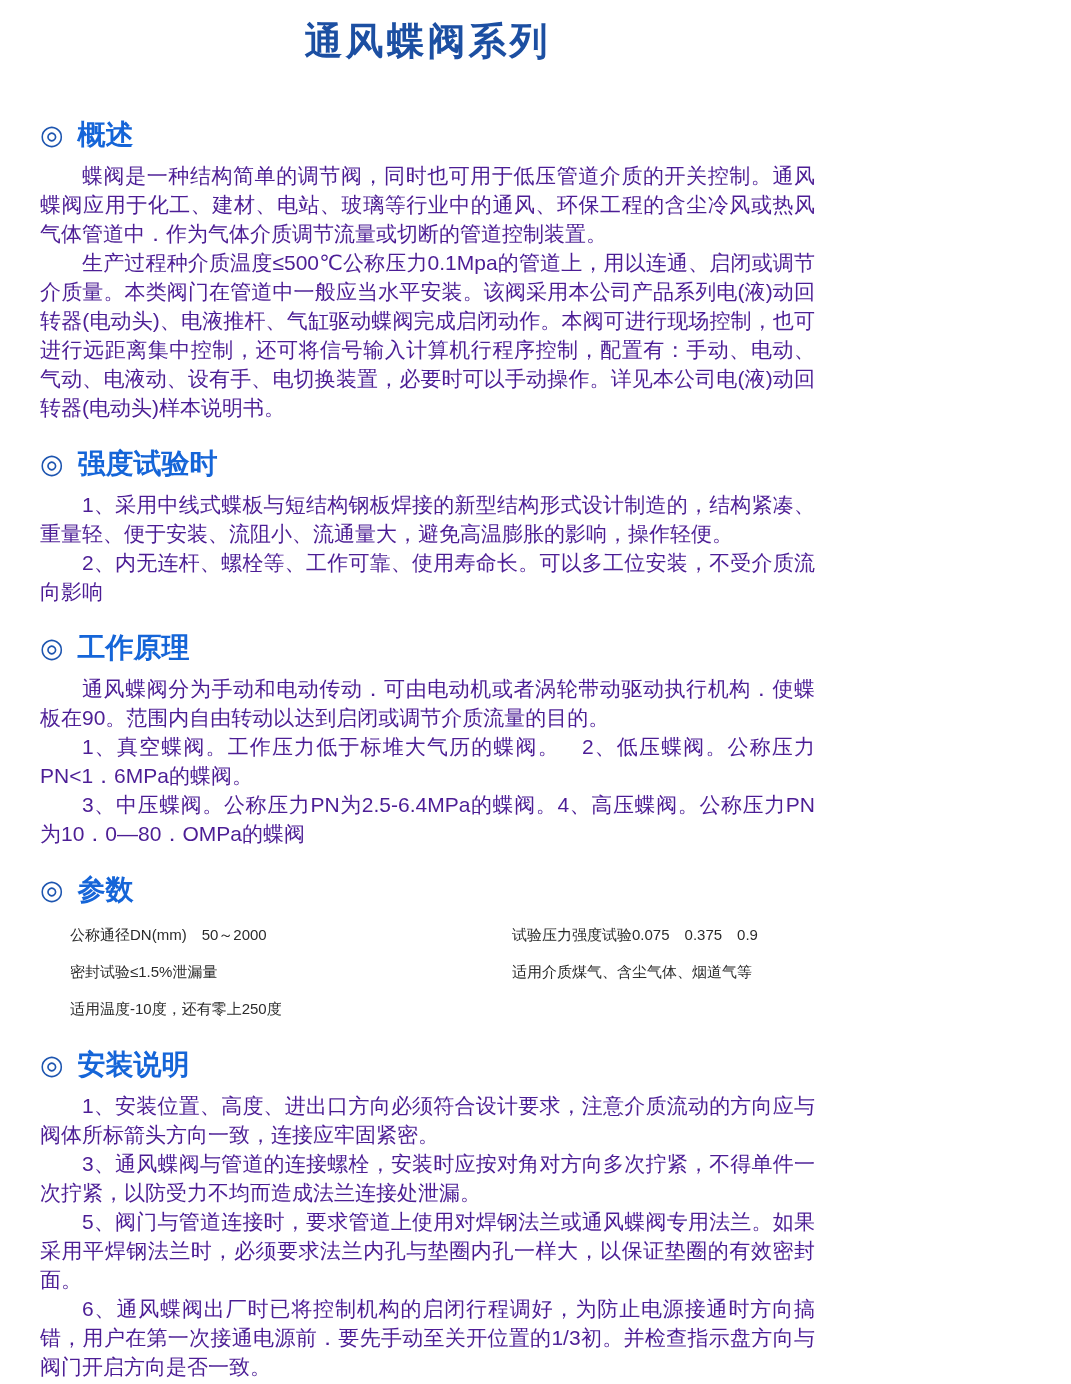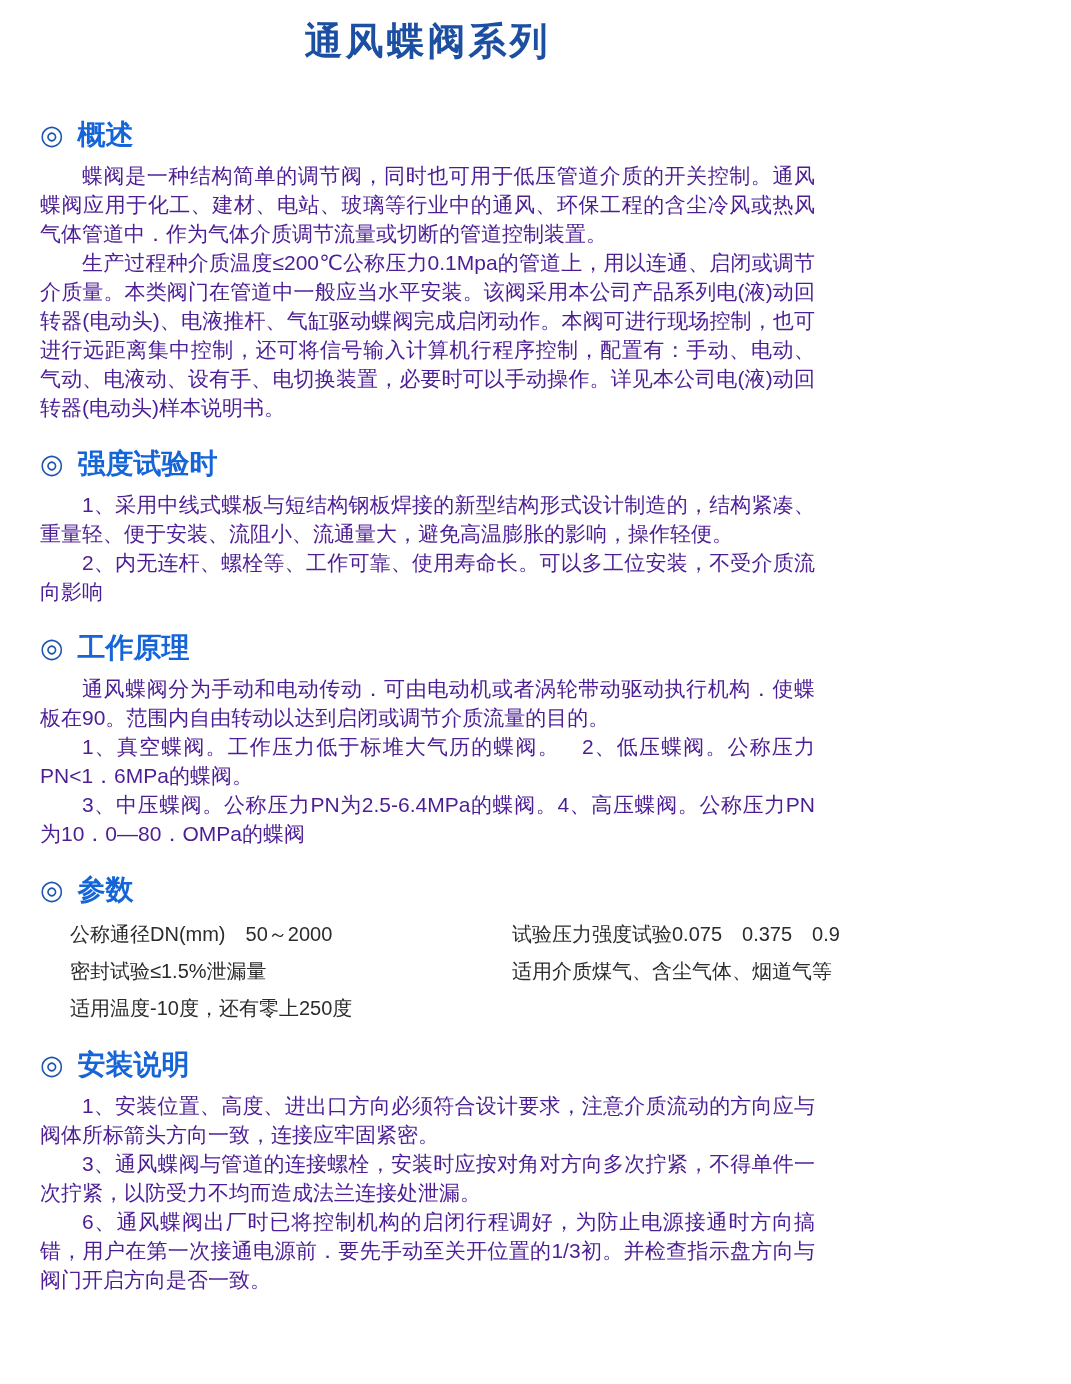--- a/index.html
+++ b/index.html
@@ -53,42 +53,42 @@
     text-indent: 2em;
     text-align: justify;
     color: #4c1d95;
   }
   .params-grid {
     display: grid;
     grid-template-columns: 442px 1fr;
     row-gap: 8px;
     padding-left: 30px;
     margin-top: 10px;
-    font-size: 20px;
+    font-size: 15px;
     line-height: 29px;
     color: #2b2b2b;
   }
   .params-grid .cell {
     white-space: nowrap;
   }
 </style>
 </head>
 <body>
 
 <div class="page">
 
   <h1 class="doc-title">通风蝶阀系列</h1>
 
   <div class="section">
     <div class="section-heading">
       <span class="bullet">◎</span>
       <span>概述</span>
     </div>
     <p class="body-para">蝶阀是一种结构简单的调节阀，同时也可用于低压管道介质的开关控制。通风蝶阀应用于化工、建材、电站、玻璃等行业中的通风、环保工程的含尘冷风或热风气体管道中．作为气体介质调节流量或切断的管道控制装置。</p>
-    <p class="body-para">生产过程种介质温度≤200℃公称压力0.1Mpa的管道上，用以连通、启闭或调节介质量。本类阀门在管道中一般应当水平安装。该阀采用本公司产品系列电(液)动回转器(电动头)、电液推杆、气缸驱动蝶阀完成启闭动作。本阀可进行现场控制，也可进行远距离集中控制，还可将信号输入计算机行程序控制，配置有：手动、电动、气动、电液动、设有手、电切换装置，必要时可以手动操作。详见本公司电(液)动回转器(电动头)样本说明书。</p>
+    <p class="body-para">生产过程种介质温度≤500℃公称压力0.1Mpa的管道上，用以连通、启闭或调节介质量。本类阀门在管道中一般应当水平安装。该阀采用本公司产品系列电(液)动回转器(电动头)、电液推杆、气缸驱动蝶阀完成启闭动作。本阀可进行现场控制，也可进行远距离集中控制，还可将信号输入计算机行程序控制，配置有：手动、电动、气动、电液动、设有手、电切换装置，必要时可以手动操作。详见本公司电(液)动回转器(电动头)样本说明书。</p>
   </div>
 
   <div class="section">
     <div class="section-heading">
       <span class="bullet">◎</span>
       <span>强度试验时</span>
     </div>
     <p class="body-para">1、采用中线式蝶板与短结构钢板焊接的新型结构形式设计制造的，结构紧凑、重量轻、便于安装、流阻小、流通量大，避免高温膨胀的影响，操作轻便。</p>
     <p class="body-para">2、内无连杆、螺栓等、工作可靠、使用寿命长。可以多工位安装，不受介质流向影响</p>
   </div>
@@ -117,16 +117,17 @@
     </div>
   </div>
 
   <div class="section">
     <div class="section-heading">
       <span class="bullet">◎</span>
       <span>安装说明</span>
     </div>
     <p class="body-para">1、安装位置、高度、进出口方向必须符合设计要求，注意介质流动的方向应与阀体所标箭头方向一致，连接应牢固紧密。</p>
     <p class="body-para">3、通风蝶阀与管道的连接螺栓，安装时应按对角对方向多次拧紧，不得单件一次拧紧，以防受力不均而造成法兰连接处泄漏。</p>
+    <p class="body-para">5、阀门与管道连接时，要求管道上使用对焊钢法兰或通风蝶阀专用法兰。如果采用平焊钢法兰时，必须要求法兰内孔与垫圈内孔一样大，以保证垫圈的有效密封面。</p>
     <p class="body-para">6、通风蝶阀出厂时已将控制机构的启闭行程调好，为防止电源接通时方向搞错，用户在第一次接通电源前．要先手动至关开位置的1/3初。并检查指示盘方向与阀门开启方向是否一致。</p>
   </div>
 
 </div>
 
 </body></html>

